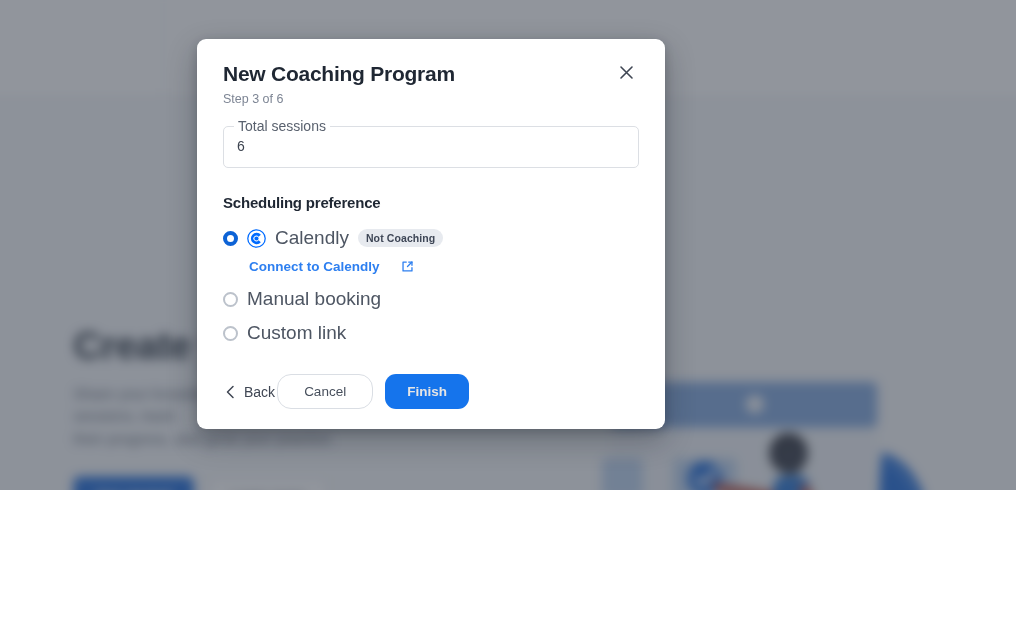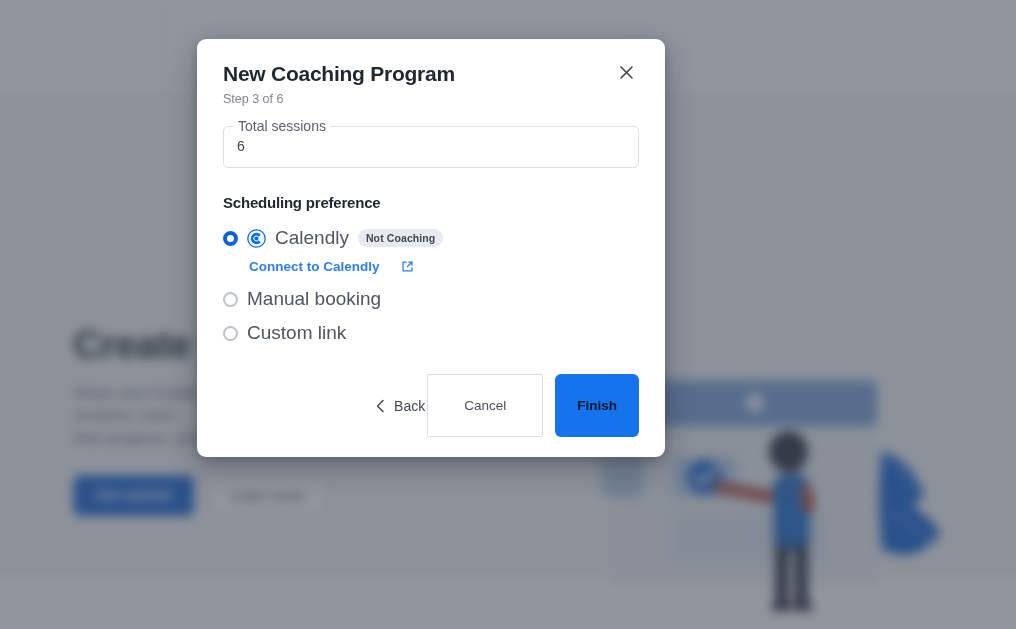--- a/index.html
+++ b/index.html
@@ -11,21 +11,21 @@
     height: 629px;
     overflow: hidden;
     font-family: "Liberation Sans", sans-serif;
     background: #ffffff;
     -webkit-font-smoothing: antialiased;
   }
 
   #root {
     position: relative;
     width: 1016px;
-    height: 629px;
+    height: 490px;
     overflow: hidden;
   }
 
   
   .bg-page {
     position: absolute;
     inset: 0;
     background: #ffffff;
     filter: blur(5px);
     transform: scale(1.02);
@@ -249,54 +249,54 @@
     color: #2d7ff0;
     text-decoration: none;
     cursor: pointer;
   }
 
   
   .modal-foot {
     margin-top: 26px;
     display: flex;
     align-items: center;
-    justify-content: flex-end;
+    justify-content: flex-start;
   }
   .back-btn {
     display: flex;
     align-items: center;
     gap: 8px;
     background: transparent;
     border: none;
     cursor: pointer;
     padding: 4px 2px;
     font-size: 14px;
     color: #3f4653;
     font-family: "Liberation Sans", sans-serif;
   }
   .foot-right { display: flex; gap: 12px; }
 
   .btn-cancel {
     background: #ffffff;
     border: 1px solid #dadee4;
-    border-radius: 2px;
+    border-radius: 14px;
     color: #474f5c;
     font-size: 13.5px;
-    padding: 9px 36px;
+    padding: 9px 26px;
     cursor: pointer;
     font-family: "Liberation Sans", sans-serif;
   }
   .btn-finish {
     background: #1574ec;
     border: none;
-    border-radius: 6px;
-    color: #0f172a;
+    border-radius: 11px;
+    color: #e5e5e5;
     font-size: 13.5px;
     font-weight: bold;
-    padding: 24px 22px;
+    padding: 10px 22px;
     cursor: pointer;
     font-family: "Liberation Sans", sans-serif;
   }
 </style>
 </head>
 <body>
 
 <div id="root">
 
   <div class="bg-page">

